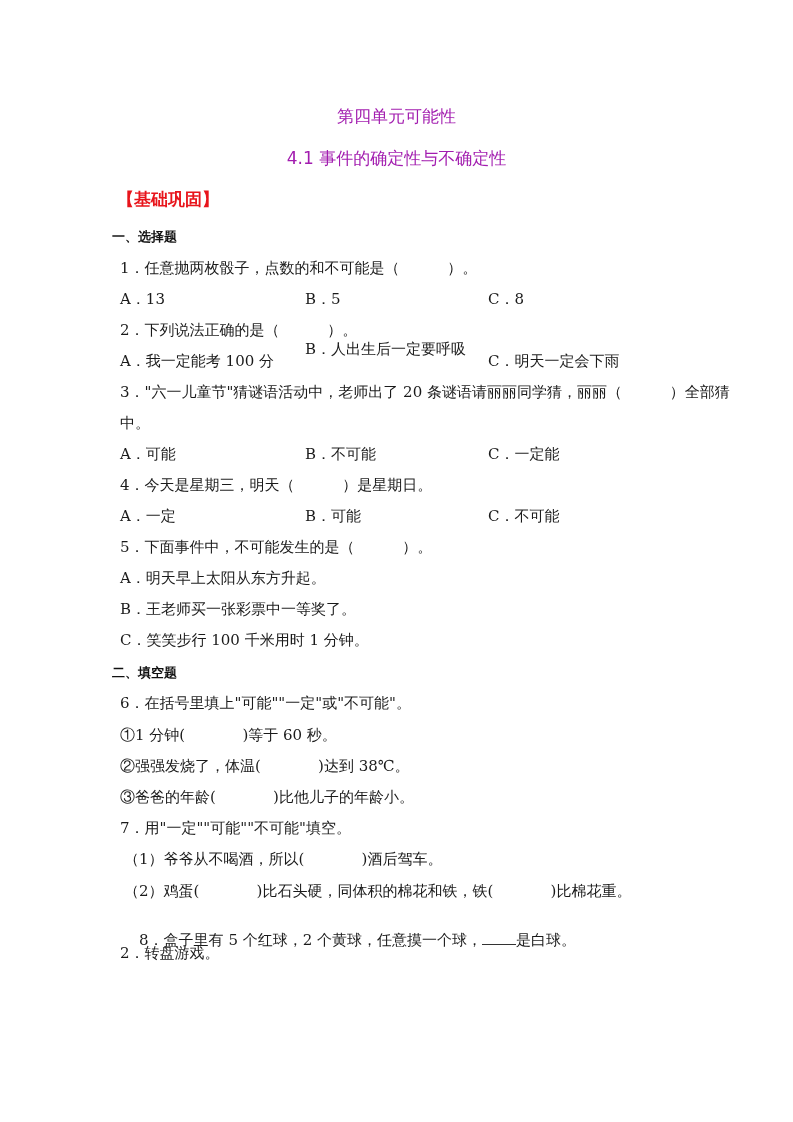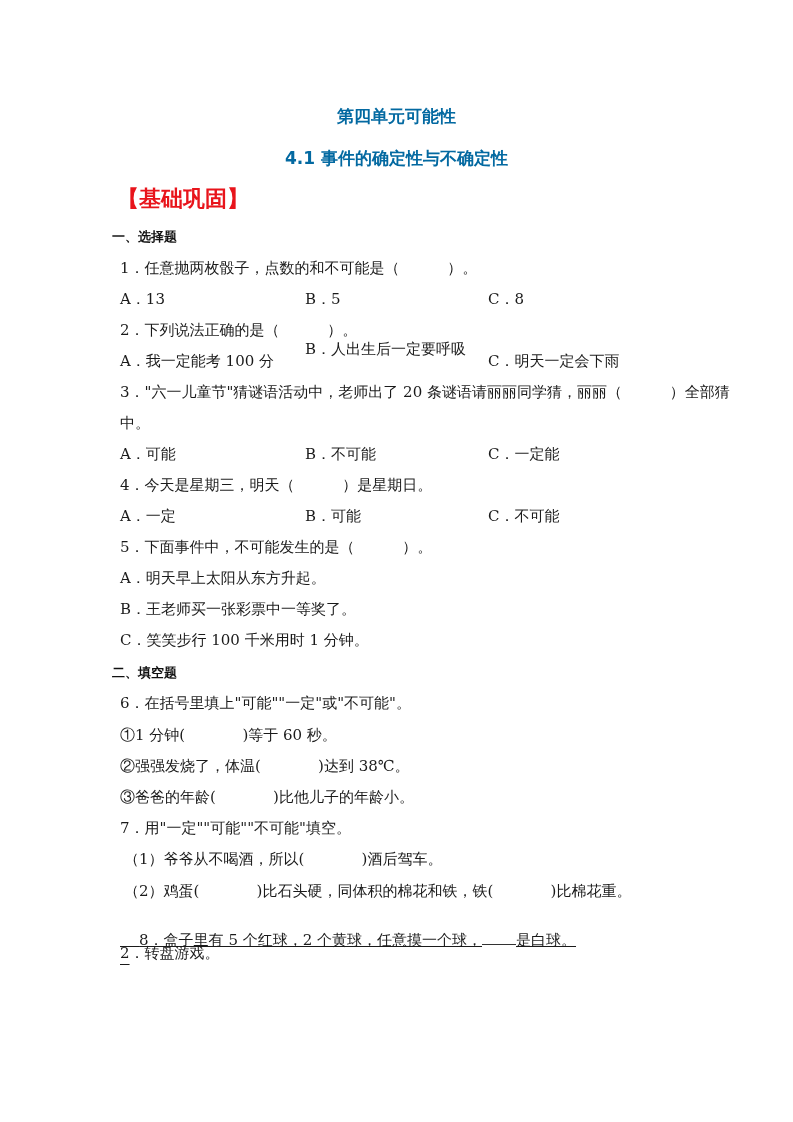--- a/index.html
+++ b/index.html
@@ -20,33 +20,33 @@
       left: 0;
       white-space: pre;
       font-size: 15px;
       line-height: 18px;
     }
     .title {
       position: absolute;
       left: 0;
       width: 793px;
       text-align: center;
-      color: #0369a1;
+      color: #a21caf;
       font-family: "DejaVu Sans", "Liberation Sans", sans-serif;
-      font-weight: bold;
+      font-weight: normal;
       font-size: 17px;
       line-height: 22px;
     }
     .section-red {
       position: absolute;
       left: 117px;
       color: #e8141b;
       font-family: "DejaVu Sans", "Liberation Sans", sans-serif;
       font-weight: bold;
-      font-size: 22px;
+      font-size: 17px;
       line-height: 22px;
     }
     .heading {
       position: absolute;
       left: 112px;
       font-family: "DejaVu Sans", "Liberation Sans", sans-serif;
       font-weight: bold;
       font-size: 13px;
       line-height: 18px;
       color: #111;
@@ -106,19 +106,19 @@
 
   <div class="line q" style="top:694px;">6．在括号里填上"可能""一定"或"不可能"。</div>
   <div class="line q" style="top:726px;">①1 分钟(            )等于 60 秒。</div>
   <div class="line q" style="top:757px;">②强强发烧了，体温(            )达到 38℃。</div>
   <div class="line q" style="top:788px;">③爸爸的年龄(            )比他儿子的年龄小。</div>
 
   <div class="line q" style="top:819px;">7．用"一定""可能""不可能"填空。</div>
   <div class="line sub" style="top:850px;text-align:center;">（1）爷爷从不喝酒，所以(            )酒后驾车。</div>
   <div class="line sub" style="top:882px;">（2）鸡蛋(            )比石头硬，同体积的棉花和铁，铁(            )比棉花重。</div>
 
-  <div class="line q" style="top:913px;text-decoration:underline;">
+  <div class="line q" style="top:913px;">
     <span>8．盒子里有 5 个红球，2 个黄球，任意摸一个球，</span><span class="blank-line"></span><span>是白球。</span>
   </div>
 
   <div class="line q" style="top:944px;">2．转盘游戏。</div>
 
 </div>
 
 </body></html>

